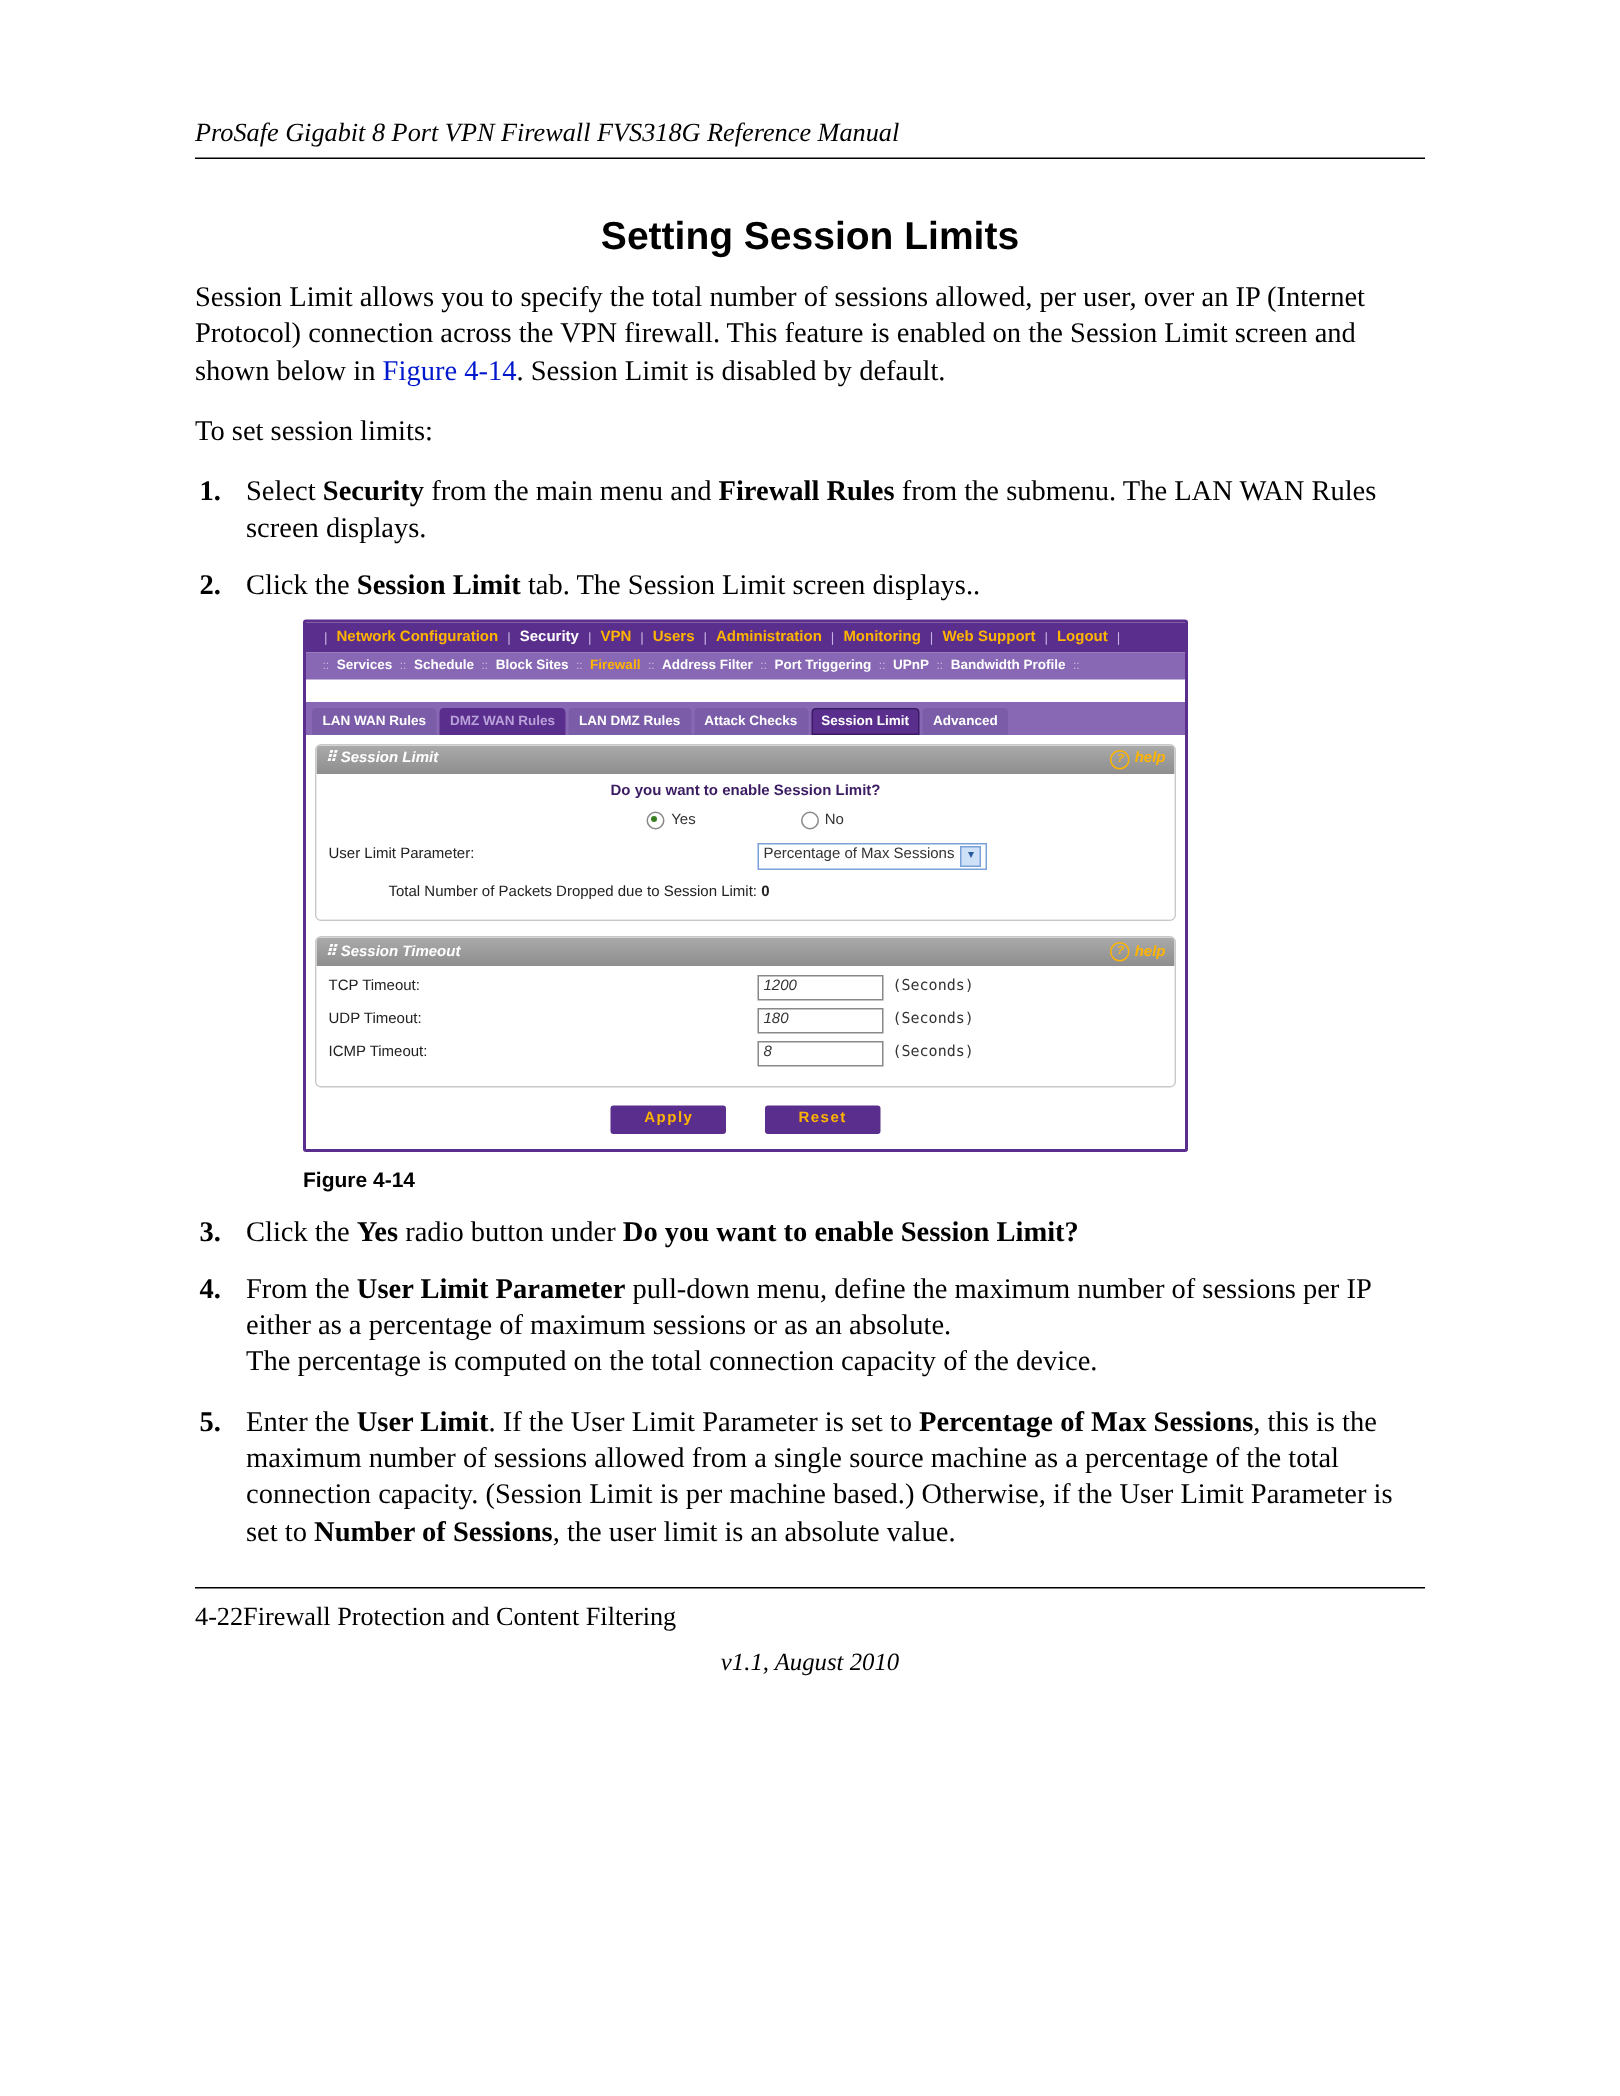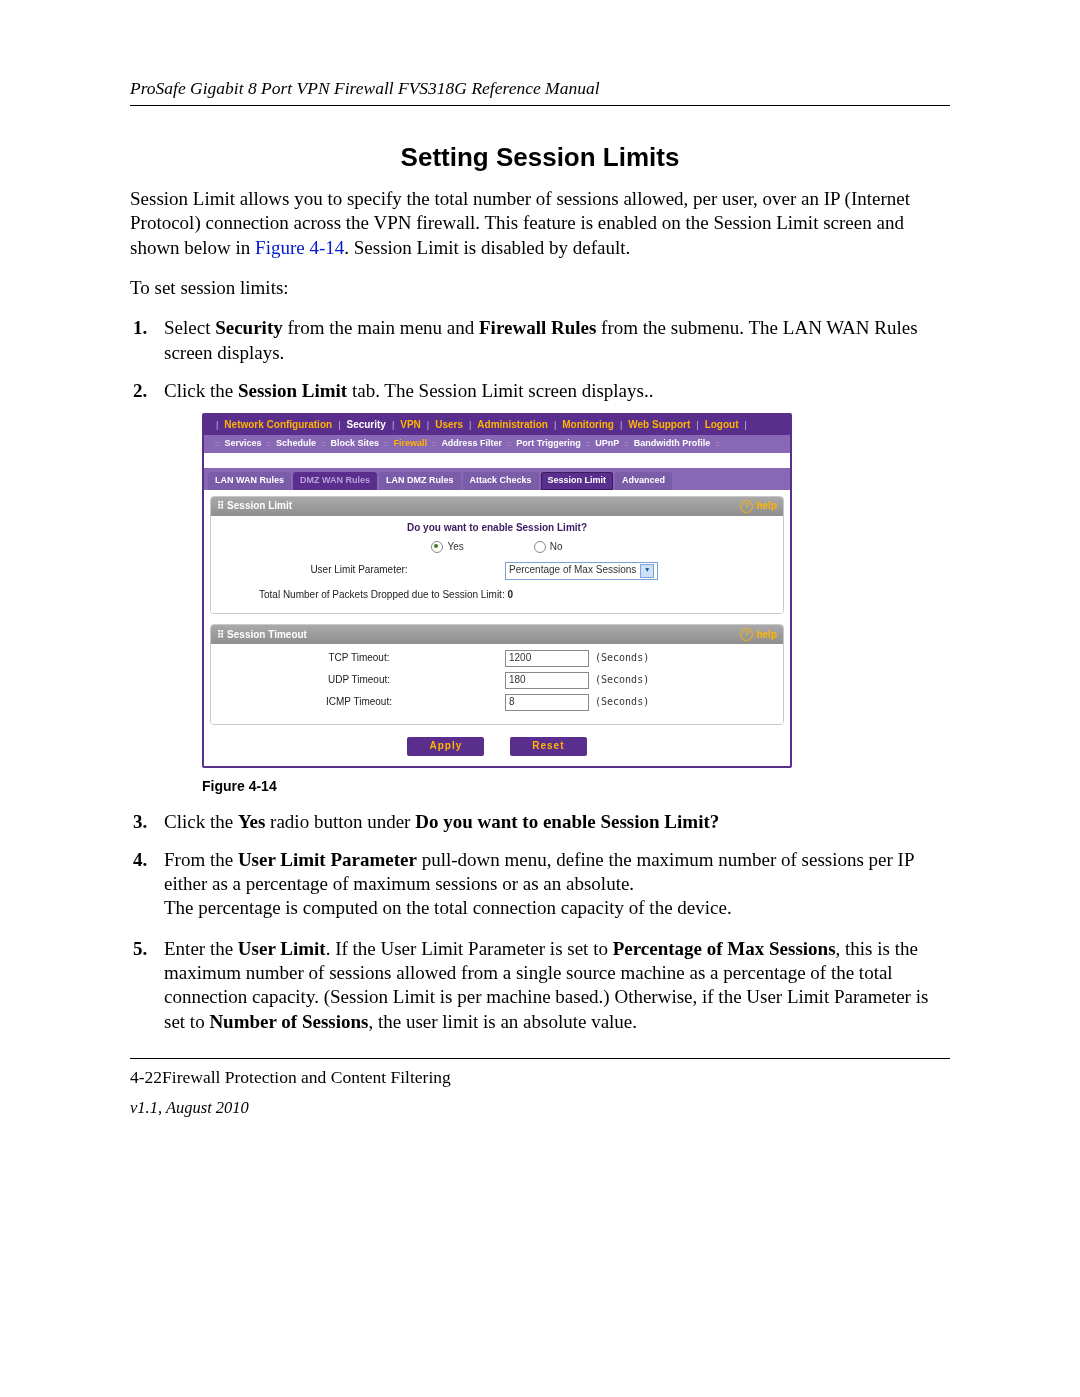--- a/index.html
+++ b/index.html
@@ -123,20 +123,21 @@
   .panel-head {
     background: #9b9b9b;
     background: linear-gradient(#aaa,#8e8e8e);
     color: #fff;
     font-size: 10px;
     font-weight: bold;
     padding: 3px 6px;
     display: flex;
     align-items: center;
     justify-content: space-between;
+    font-style: italic;
   }
   .panel-head .help {
     color: #ffb400;
     font-size: 10px;
     font-weight: bold;
     display: flex; align-items: center; gap: 3px;
   }
   .panel-head .help .qmark {
     display:inline-block;width:11px;height:11px;border:1.2px solid #ffb400;border-radius:50%;
     text-align:center;line-height:9px;font-size:8px;
@@ -164,53 +165,53 @@
     content:"";position:absolute;left:2px;top:2px;width:4px;height:4px;border-radius:50%;background:#3a7e24;
   }
   .form-row {
     display:grid;
     grid-template-columns: 280px auto 1fr;
     align-items:center;
     gap:6px;
     font-size:10px;
     margin-bottom:5px;
   }
-  .form-row .lbl { text-align:center; color:#222; }
+  .form-row .lbl { text-align:left; color:#222; }
   .sel {
     border:1px solid #7aa2d8; background:#fff; padding:1px 3px; font-size:10px;
     display:inline-flex; align-items:center; gap:4px;
   }
   .sel .caret {
     width:12px;height:12px;background:#cfe1f7;border:1px solid #7aa2d8;display:inline-flex;
     align-items:center;justify-content:center;font-size:8px;color:#2a5aa0;
   }
   .txt {
     border:1px solid #888; background:#fff; padding:1px 3px; font-size:10px; width:70px;
     display:inline-block; text-align:left;
   }
-  .txt.w80 { width:76px; }
+  .txt.w80 { width:76px;font-style:italic; }
   .note-row { font-size:10px; color:#222; padding:4px 40px; }
 
   .btnrow { display:flex; justify-content:center; gap:26px; padding-top:2px; }
   .btn {
     background:#5a2e8c; color:#ffb400; font-weight:bold; font-size:10px;
     padding:3px 22px; border-radius:2px; letter-spacing:1px;
   }
 
   .fig-caption {
     font-family: Arial, Helvetica, sans-serif;
     font-weight: bold;
     font-size: 14px;
     margin: 10px 0 12px 38px;
   }
 
   
   .footer-rule { border-top:1.5px solid #000; margin-top:24px; padding-top:8px; }
   .footer-line1 { display:flex; justify-content:flex-start; font-size:17.5px; }
-  .footer-line2 { font-style:italic; font-size:16.5px; margin-top:10px; }
+  .footer-line2 { text-align:center; font-style:italic; font-size:16.5px; margin-top:10px; }
 </style>
 </head>
 <body>
 
 <div class="page">
 
   <div class="running-head">ProSafe Gigabit 8 Port VPN Firewall FVS318G Reference Manual</div>
 
   <h2 class="section-title">Setting Session Limits</h2>
 

